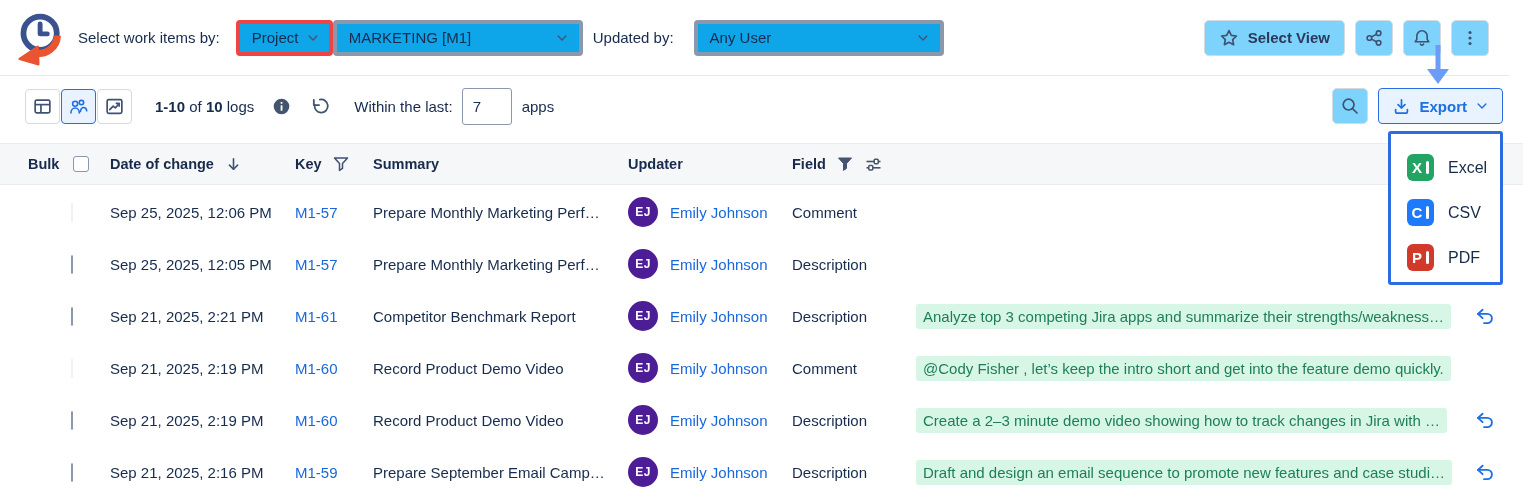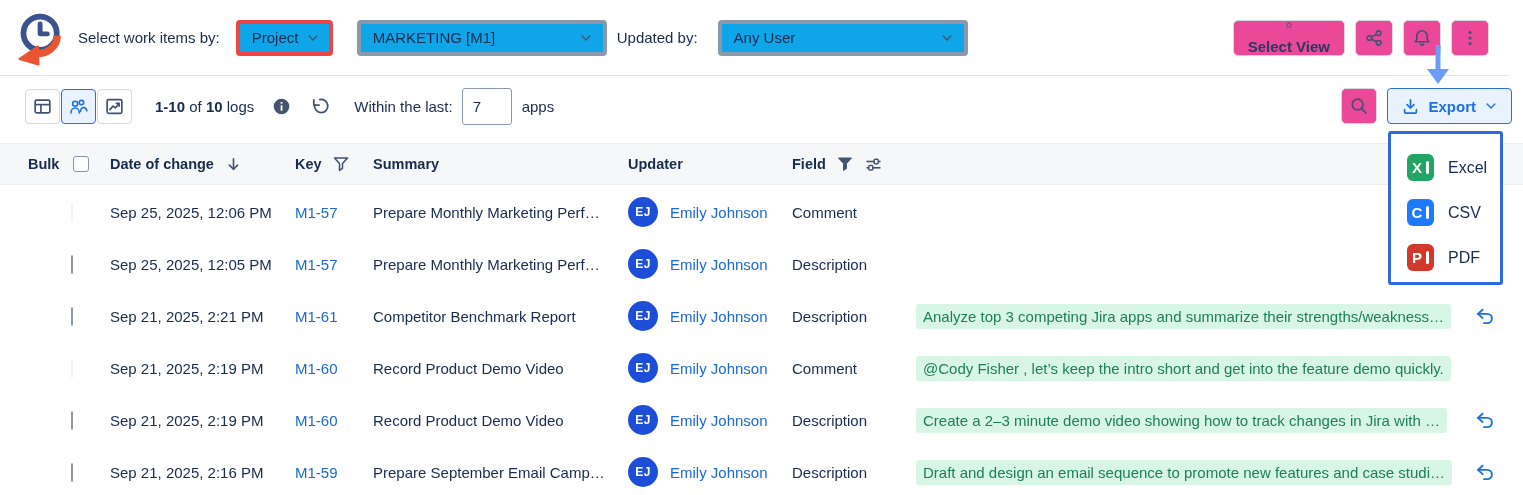--- a/index.html
+++ b/index.html
@@ -7,39 +7,39 @@
   body { font-family:"Liberation Sans", sans-serif; color:#172b4d; }
   .app { position:relative; width:1523px; height:495px; background:#fff; overflow:hidden; }
 
   
   .topbar { position:absolute; top:0; left:0; right:14px; height:76px; display:flex; align-items:center; border-bottom:1px solid #e6e8ec; padding-left:10px; }
   .logo { width:58px; height:60px; margin-top:4px; flex:0 0 auto; }
   .tb-label { font-size:15px; color:#172b4d; margin:0 10px 0 10px; white-space:nowrap; }
   .dd { display:flex; align-items:center; justify-content:space-between; height:36px; border:4px solid #ef4444; border-radius:4px; background:#0ea5e9; font-size:15px; color:#172b4d; padding:0 10px 0 12px; cursor:pointer; gap:8px; }
   .dd.strong { border-color:#8b97ab; }
   .dd-mode { width:97px; margin-left:6px; }
-  .dd-project { width:250px; margin-left:24px; }
+  .dd-project { width:250px; margin-left:0; }
   .dd-user { width:250px; margin-left:10px; }
   .chev { width:14px; height:14px; flex:0 0 auto; }
   .top-actions { margin-left:auto; display:flex; align-items:center; gap:10px; padding-right:20px; }
-  .btn { display:flex; align-items:center; justify-content:center; height:36px; background:#ec4899; border:1px solid #d5d9e0; border-radius:5px; cursor:pointer;flex-direction:column; }
+  .btn { display:flex; align-items:center; justify-content:center; height:36px; background:#7dd3fc; border:1px solid #d5d9e0; border-radius:5px; cursor:pointer; }
   .btn-select-view { gap:9px; padding:0 14px; font-size:15px; font-weight:700; color:#2b3a5c; }
   .btn-sq { width:38px; }
 
   
   .toolbar { position:absolute; top:86px; left:0; right:0; height:40px; display:flex; align-items:center; padding-left:25px; }
   .view-btn { width:35px; height:35px; display:flex; align-items:center; justify-content:center; background:#fff; border:1px solid #d5d9e0; border-radius:4px; margin-right:1px; cursor:pointer; }
   .view-btn.active { background:#e9f2ff; border:1.5px solid #2c6ce0; }
   .logs { font-size:15px; margin-left:22px; white-space:nowrap; }
   .logs b { font-weight:700; }
   .icon-btn-plain { background:none; border:none; cursor:pointer; display:flex; align-items:center; margin-left:18px; }
   .within { font-size:15px; margin-left:24px; white-space:nowrap; }
   .days-input { width:50px; height:37px; margin-left:9px; border:1px solid #8b97ab; border-radius:3px; font-size:15px; color:#172b4d; padding:0 0 0 10px; font-family:"Liberation Sans",sans-serif; }
   .days-unit { font-size:15px; margin-left:10px; }
-  .toolbar-right { margin-left:auto; display:flex; align-items:center; gap:10px; padding-right:11px; }
+  .toolbar-right { margin-left:auto; display:flex; align-items:center; gap:10px; padding-right:20px; }
   .btn-export { display:flex; align-items:center; gap:8px; height:36px; padding:0 13px; background:#e9f2ff; border:1.5px solid #2c6ce0; border-radius:4px; color:#1d70e0; font-size:15px; font-weight:700; cursor:pointer; }
 
   
   .tut-arrow { position:absolute; left:1425px; top:45px; z-index:30; }
 
   
   .export-menu { position:absolute; top:131px; right:20px; width:115px; height:154px; background:#fff; border:3px solid #2c6ce0; border-radius:3px; z-index:20; padding:11px 0 0 16px; }
   .export-item { display:flex; align-items:center; gap:14px; height:45px; cursor:pointer; }
   .file-icon { position:relative; width:27px; height:27px; border-radius:6px; display:flex; align-items:center; justify-content:center; color:#fff; font-size:15px; font-weight:700; padding-right:7px; }
   .file-icon::after { content:""; position:absolute; right:5px; top:7px; width:3px; height:13px; background:#fff; border-radius:2px; }
@@ -55,21 +55,21 @@
   .tbody { position:absolute; top:186px; left:0; right:0; bottom:0; overflow:hidden; }
   .row { height:52px; font-size:15px; }
   .cb { width:16px; height:16px; border:1.6px solid #8b97ab; border-radius:3px; background:#fff; cursor:pointer; }
   .cb.disabled { background:#f1f2f4; border-color:#f1f2f4; cursor:default; }
   .row .cb { margin-left:43px; }
   .thead .cb { margin-left:4px; }
   .cell-date { color:#172b4d; white-space:nowrap; }
   .link { color:#1868db; text-decoration:none; cursor:pointer; white-space:nowrap; }
   .cell-summary { white-space:nowrap; overflow:hidden; color:#172b4d; padding-right:14px; }
   .cell-updater { display:flex; align-items:center; gap:12px; }
-  .avatar { width:30px; height:30px; border-radius:50%; background:#1d4ed8; color:#fff; font-size:12px; font-weight:700; display:flex; align-items:center; justify-content:center; letter-spacing:.3px; }
+  .avatar { width:30px; height:30px; border-radius:50%; background:#4c1d95; color:#fff; font-size:12px; font-weight:700; display:flex; align-items:center; justify-content:center; letter-spacing:.3px; }
   .cell-changes { position:relative; display:flex; align-items:center; height:100%; padding-right:62px; overflow:hidden; }
   .chip { background:#d8f6e6; color:#1e7e5a; padding:4px 7px; border-radius:3px; white-space:nowrap; overflow:hidden; max-width:100%; }
   .revert { position:absolute; right:28px; top:50%; transform:translateY(-50%); cursor:pointer; display:flex; }
 
   svg { display:block; }
 </style>
 </head>
 <body>
 
 <div class="app">

